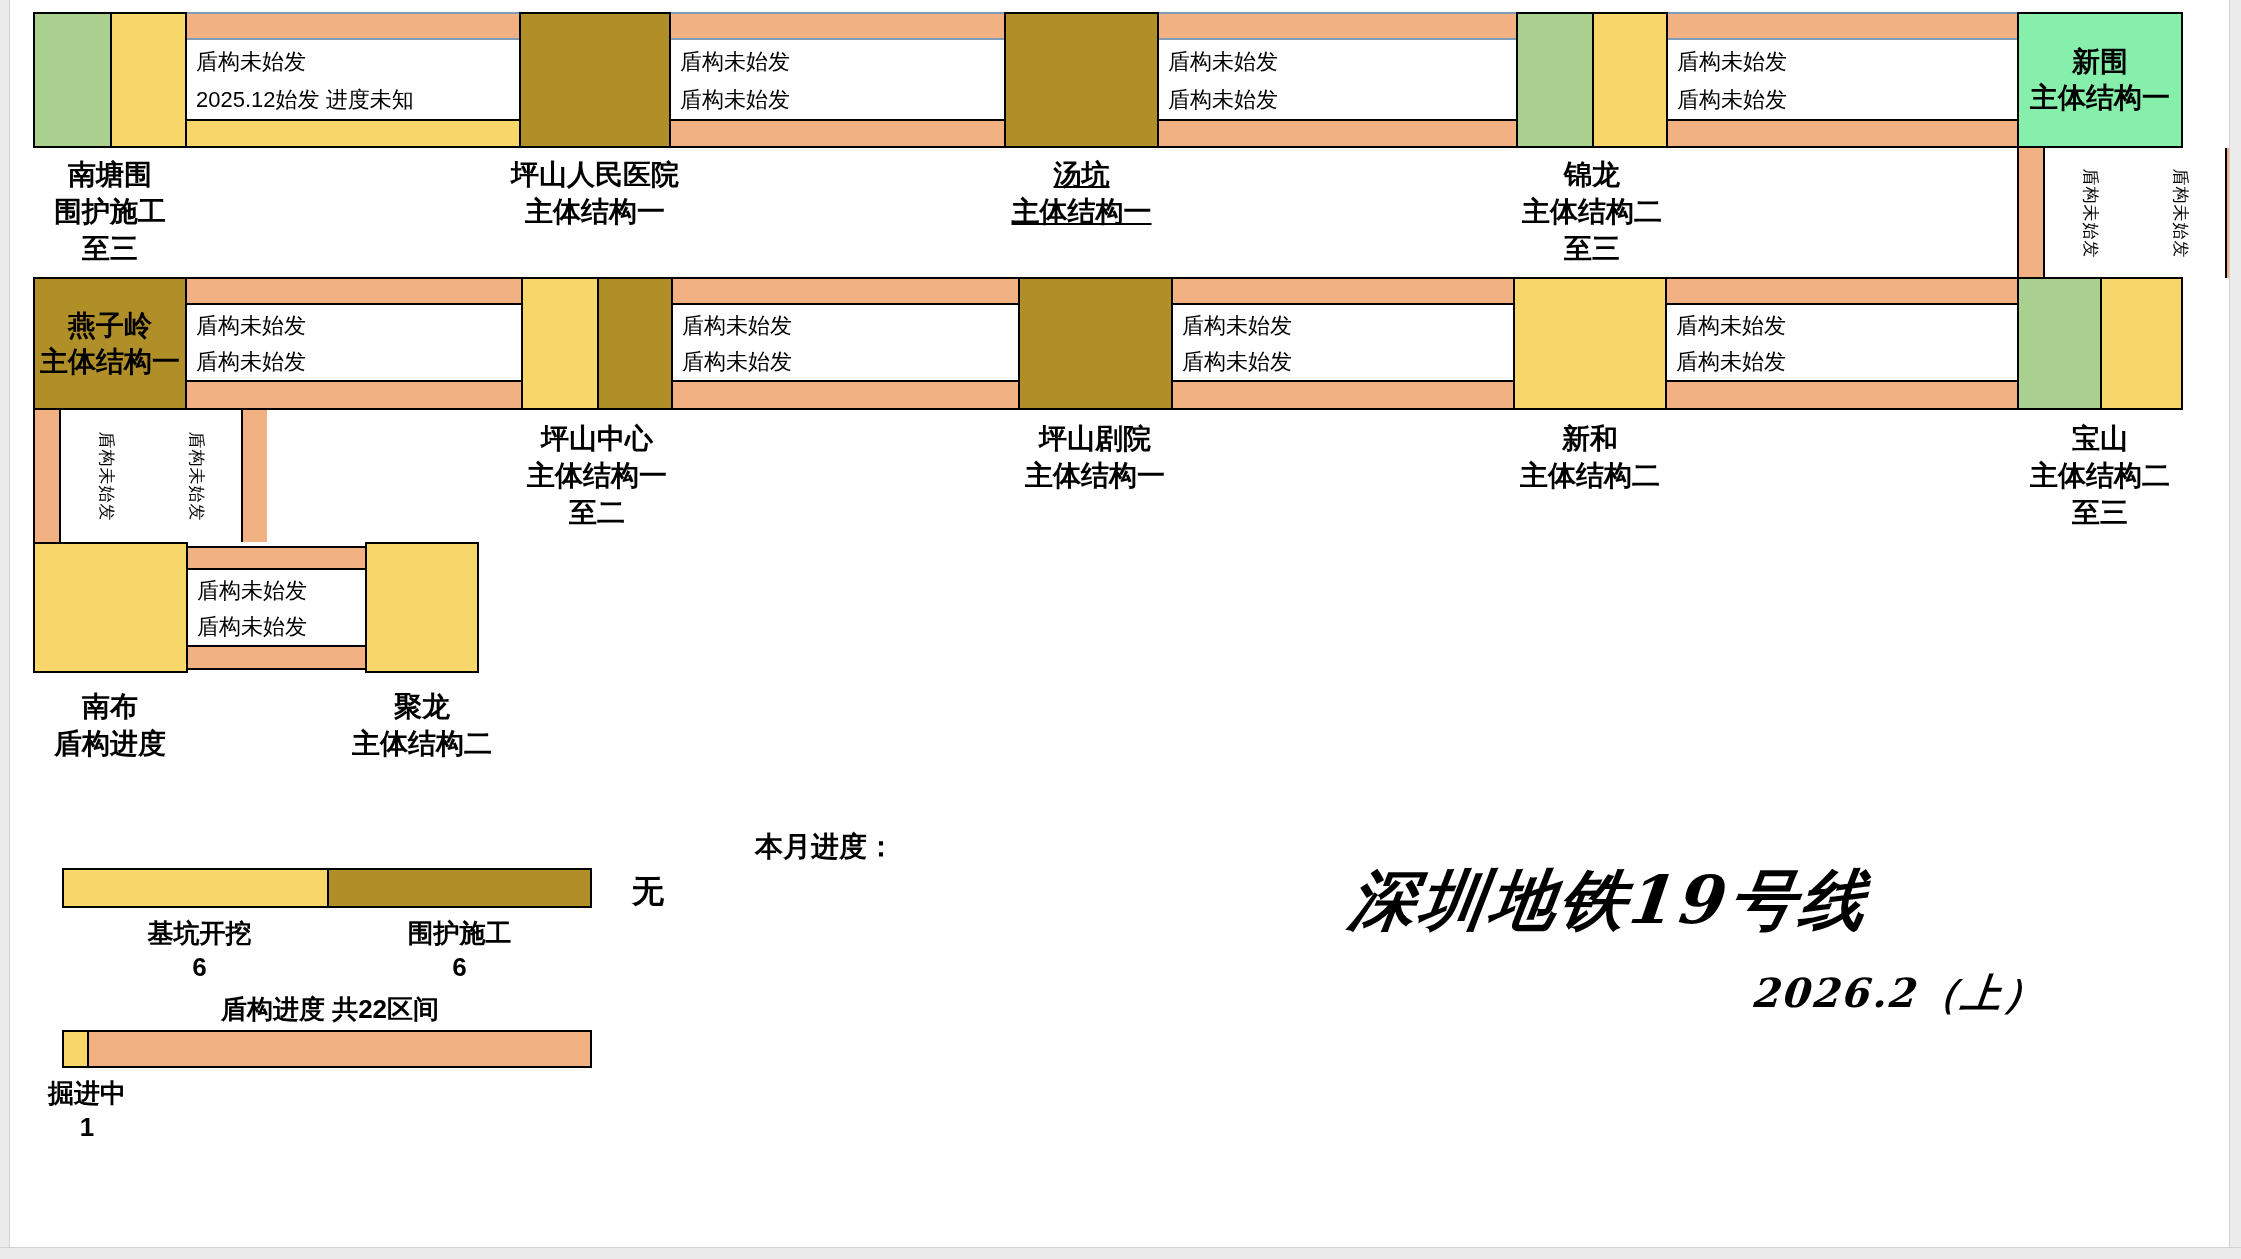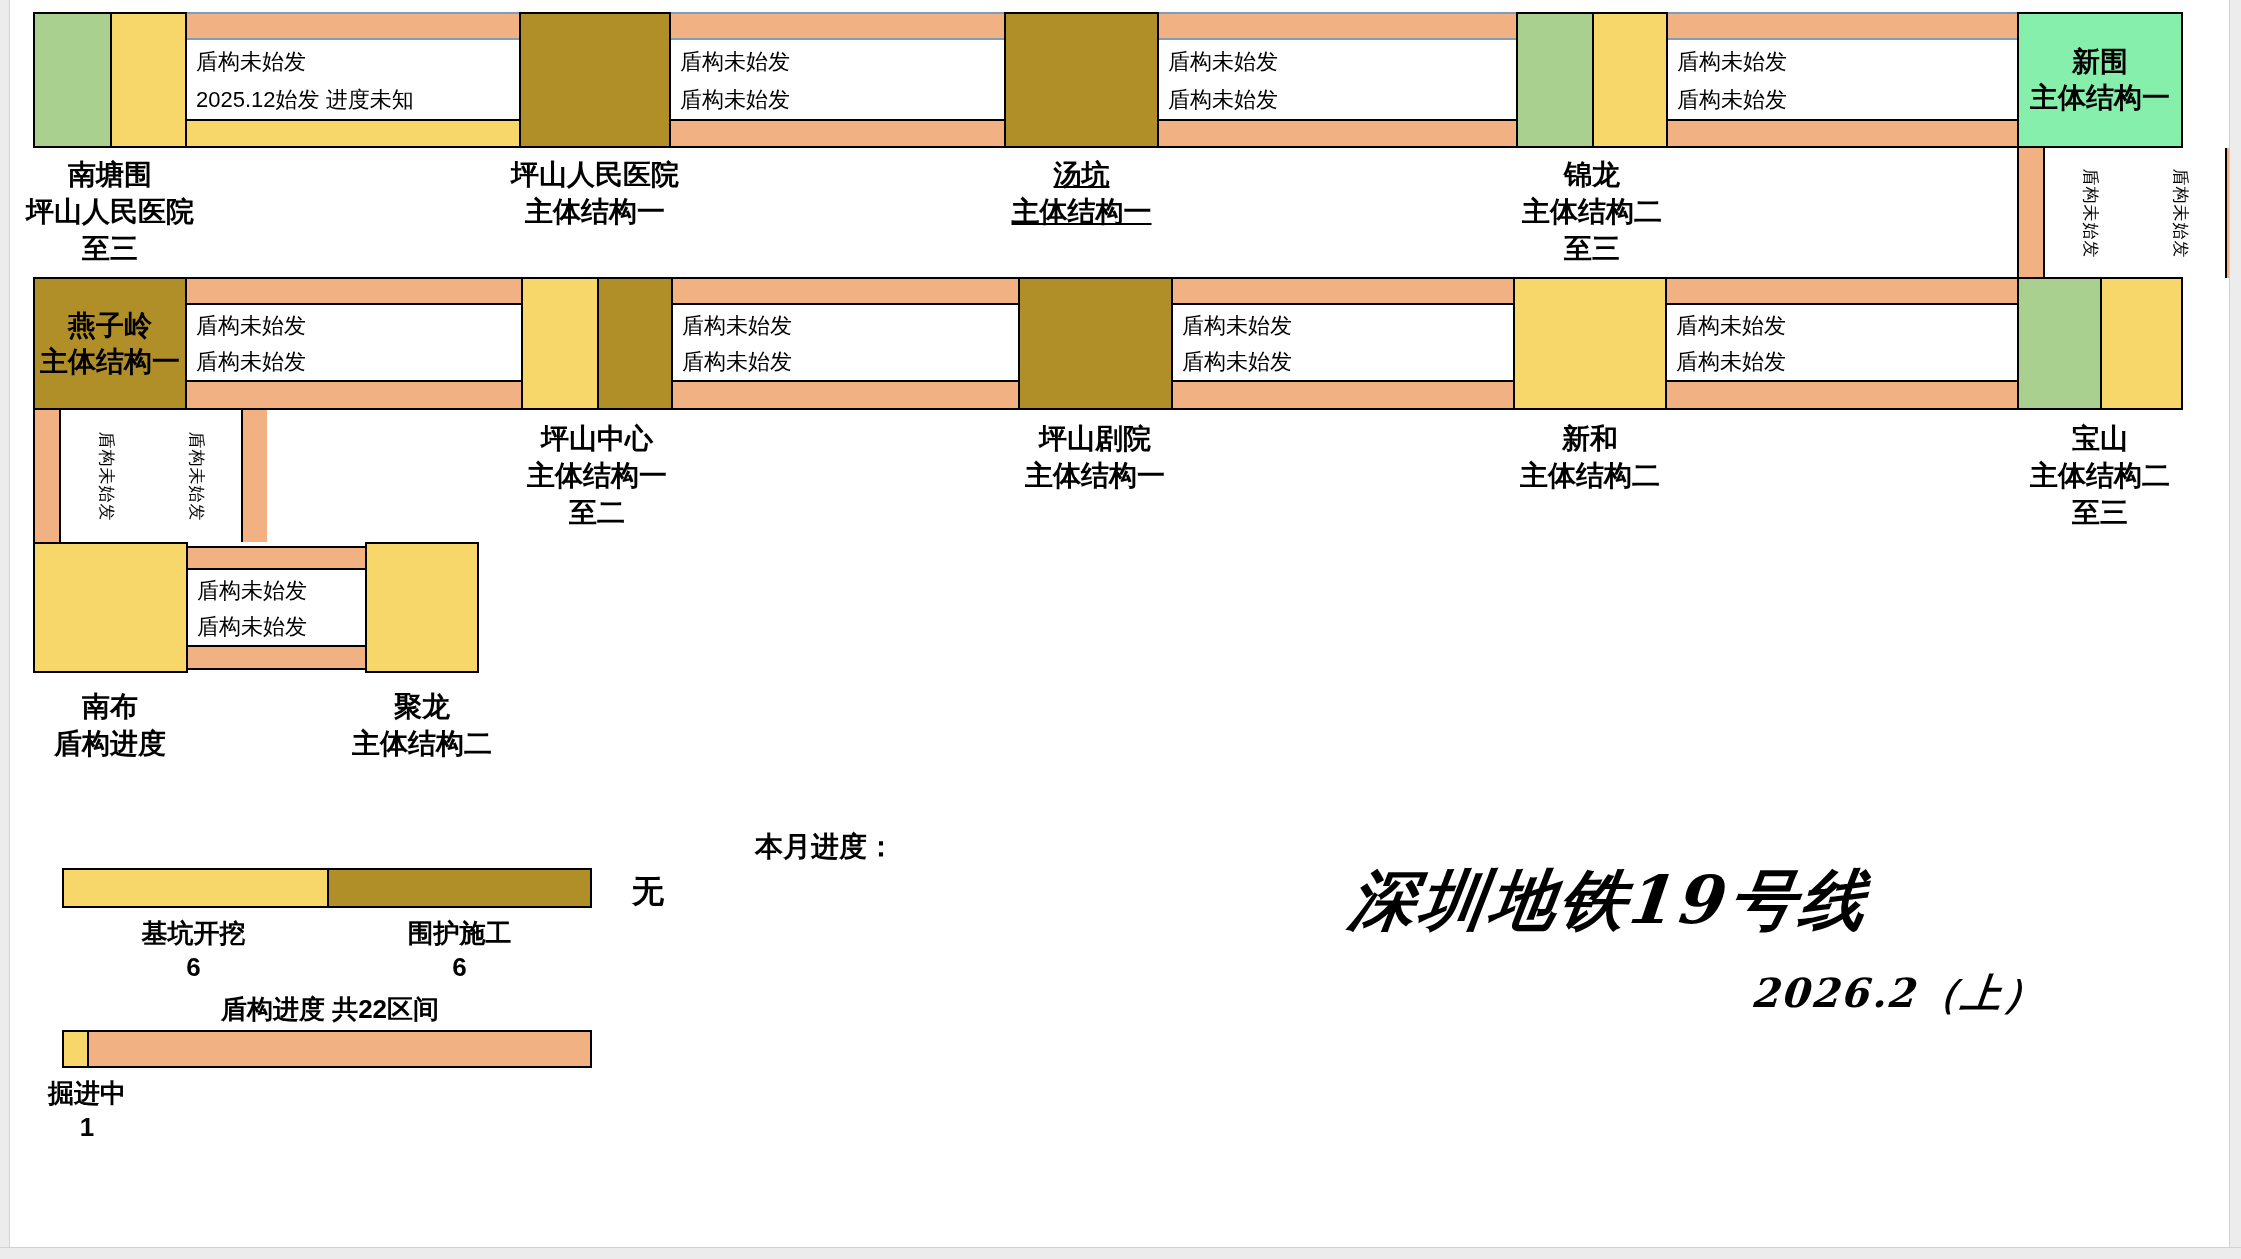--- a/index.html
+++ b/index.html
@@ -128,21 +128,21 @@
           <span>盾构未始发</span>
         </div>
       <div class="vtube">
           <span>盾构未始发</span>
         </div>
     </div>
     <div class="vstrip r" style="background-color: rgb(241, 177, 131);"></div>
   </div>
 
   <div class="abs slabel" style="left:10px;top:156px;width:200px;">南塘围
-坪山人民医院
+围护施工
 至三</div>
   <div class="abs slabel" style="left:435px;top:156px;width:320px;">坪山人民医院
 主体结构一</div>
   <div class="abs slabel" style="left:960px;top:156px;width:243px;text-decoration:underline;">汤坑
 主体结构一</div>
   <div class="abs slabel" style="left:1480px;top:156px;width:224px;">锦龙
 主体结构二
 至三</div>
 
   <div class="abs station" style="left:33px;top:277px;width:154px;height:133px;">
@@ -242,21 +242,21 @@
   <div class="abs slabel" style="left:322px;top:688px;width:200px;">聚龙
 主体结构二</div>
 
   <div class="abs monthly" style="left:755px;top:828px;">本月进度：</div>
 
   <div class="abs lbar" style="left:62px;top:868px;width:530px;height:40px;">
     <div class="lcell" style="width: 263px; background-color: rgb(248, 215, 106);"></div>
     <div class="lcell" style="flex: 1 1 0%; background-color: rgb(177, 143, 40);"></div>
   </div>
   <div class="abs note" style="left:632px;top:870px;">无</div>
-  <div class="abs lblock" style="left:62px;top:916px;width:263px;text-align:center;">
+  <div class="abs lblock" style="left:68px;top:916px;width:263px;text-align:center;">
     <div>基坑开挖</div>
     <div>6</div>
   </div>
   <div class="abs lblock" style="left:327px;top:916px;width:265px;">
     <div>围护施工</div>
     <div>6</div>
   </div>
 
   <div class="abs ltitle" style="left:130px;top:992px;width:400px;">盾构进度 共22区间</div>
   <div class="abs lbar" style="left:62px;top:1030px;width:530px;height:38px;">

